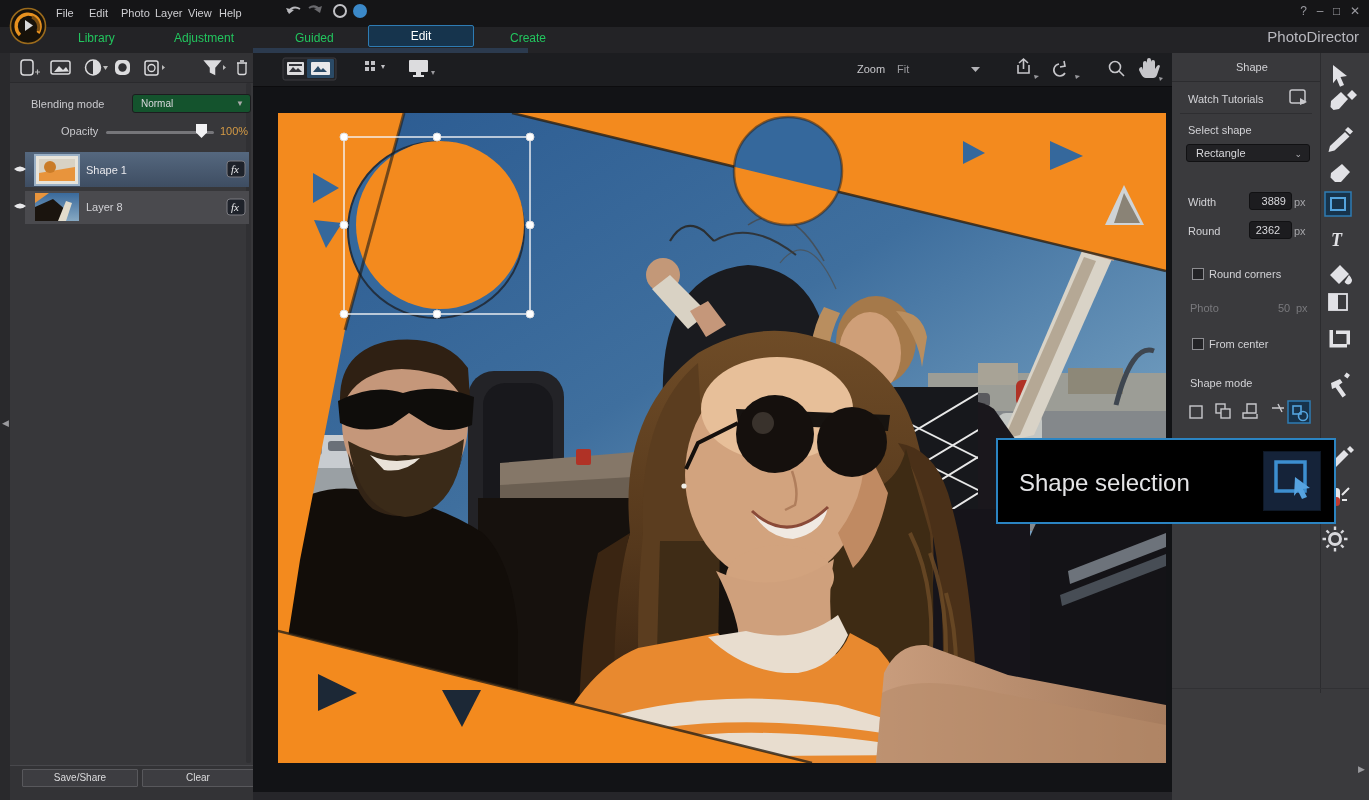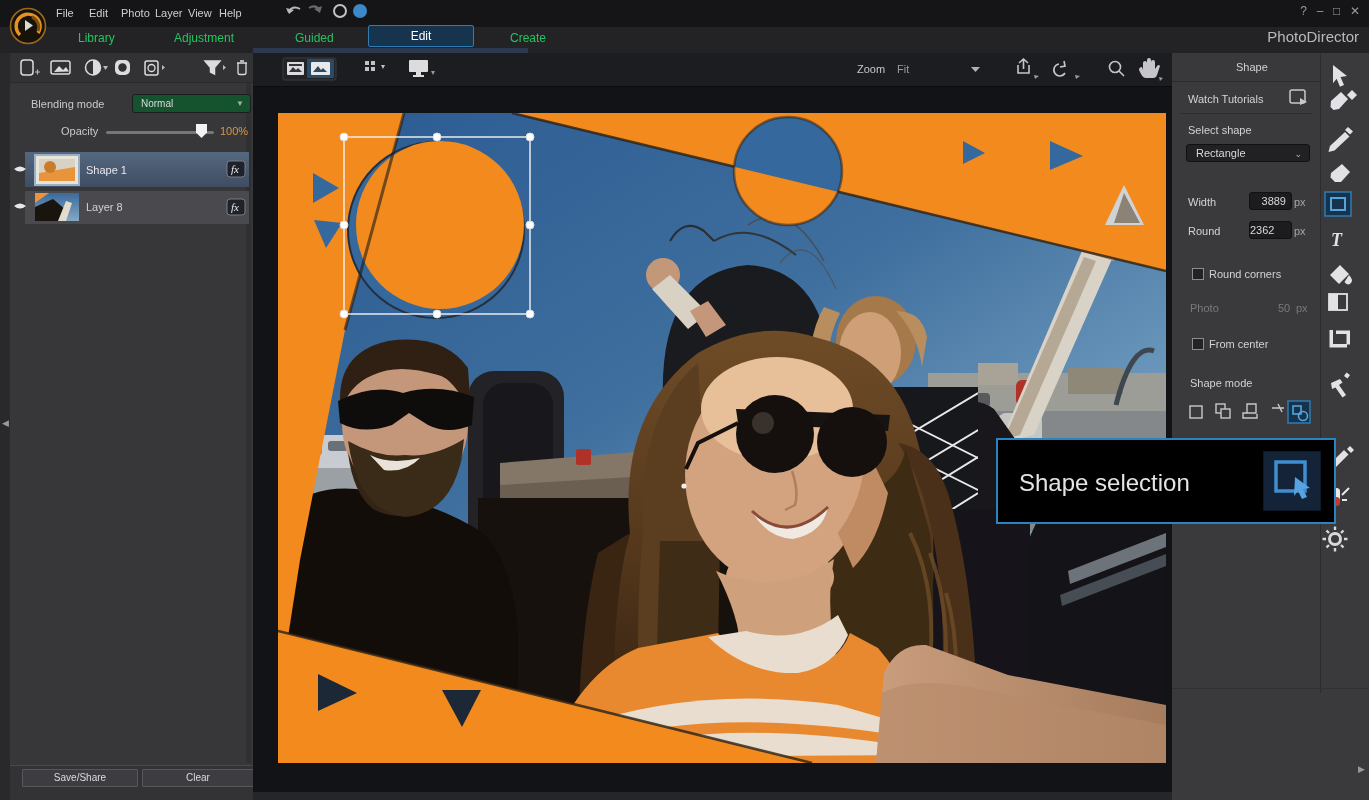--- a/index.html
+++ b/index.html
@@ -195,21 +195,21 @@
   <div class="rlabel" style="left:1188px;top:124px">Select shape</div>
   <div class="rfield" style="left:1186px;top:144px;width:122px;height:16px;line-height:16px;background:#212124">
     <span style="padding-left:9px">Rectangle</span>
     <span style="position:absolute;right:7px;top:1px;color:#b2b2b6;font-size:9px">⌄</span>
   </div>
   <div class="rlabel" style="left:1188px;top:196px">Width</div>
   <div class="rfield" style="left:1249px;top:192px;width:41px;height:16px;line-height:16px;text-align:right">
     <span style="padding-right:5px">3889</span></div>
   <div class="rlabel" style="left:1294px;top:196px;color:#a6a6aa">px</div>
   <div class="rlabel" style="left:1188px;top:225px">Round</div>
-  <div class="rfield" style="left:1249px;top:221px;width:41px;height:16px;line-height:16px;text-align:left">
+  <div class="rfield" style="left:1249px;top:221px;width:41px;height:16px;line-height:16px;text-align:center">
     <span style="padding-right:5px">2362</span></div>
   <div class="rlabel" style="left:1294px;top:225px;color:#a6a6aa">px</div>
   <div class="chk" style="left:1192px;top:268px"></div>
   <div class="rlabel" style="left:1209px;top:268px">Round corners</div>
   <div class="rdim" style="left:1190px;top:302px">Photo</div>
   <div class="rdim" style="left:1278px;top:302px">50</div>
   <div class="rdim" style="left:1296px;top:302px">px</div>
   <div class="chk" style="left:1192px;top:338px"></div>
   <div class="rlabel" style="left:1209px;top:338px">From center</div>
   <div class="rlabel" style="left:1190px;top:377px">Shape mode</div>

